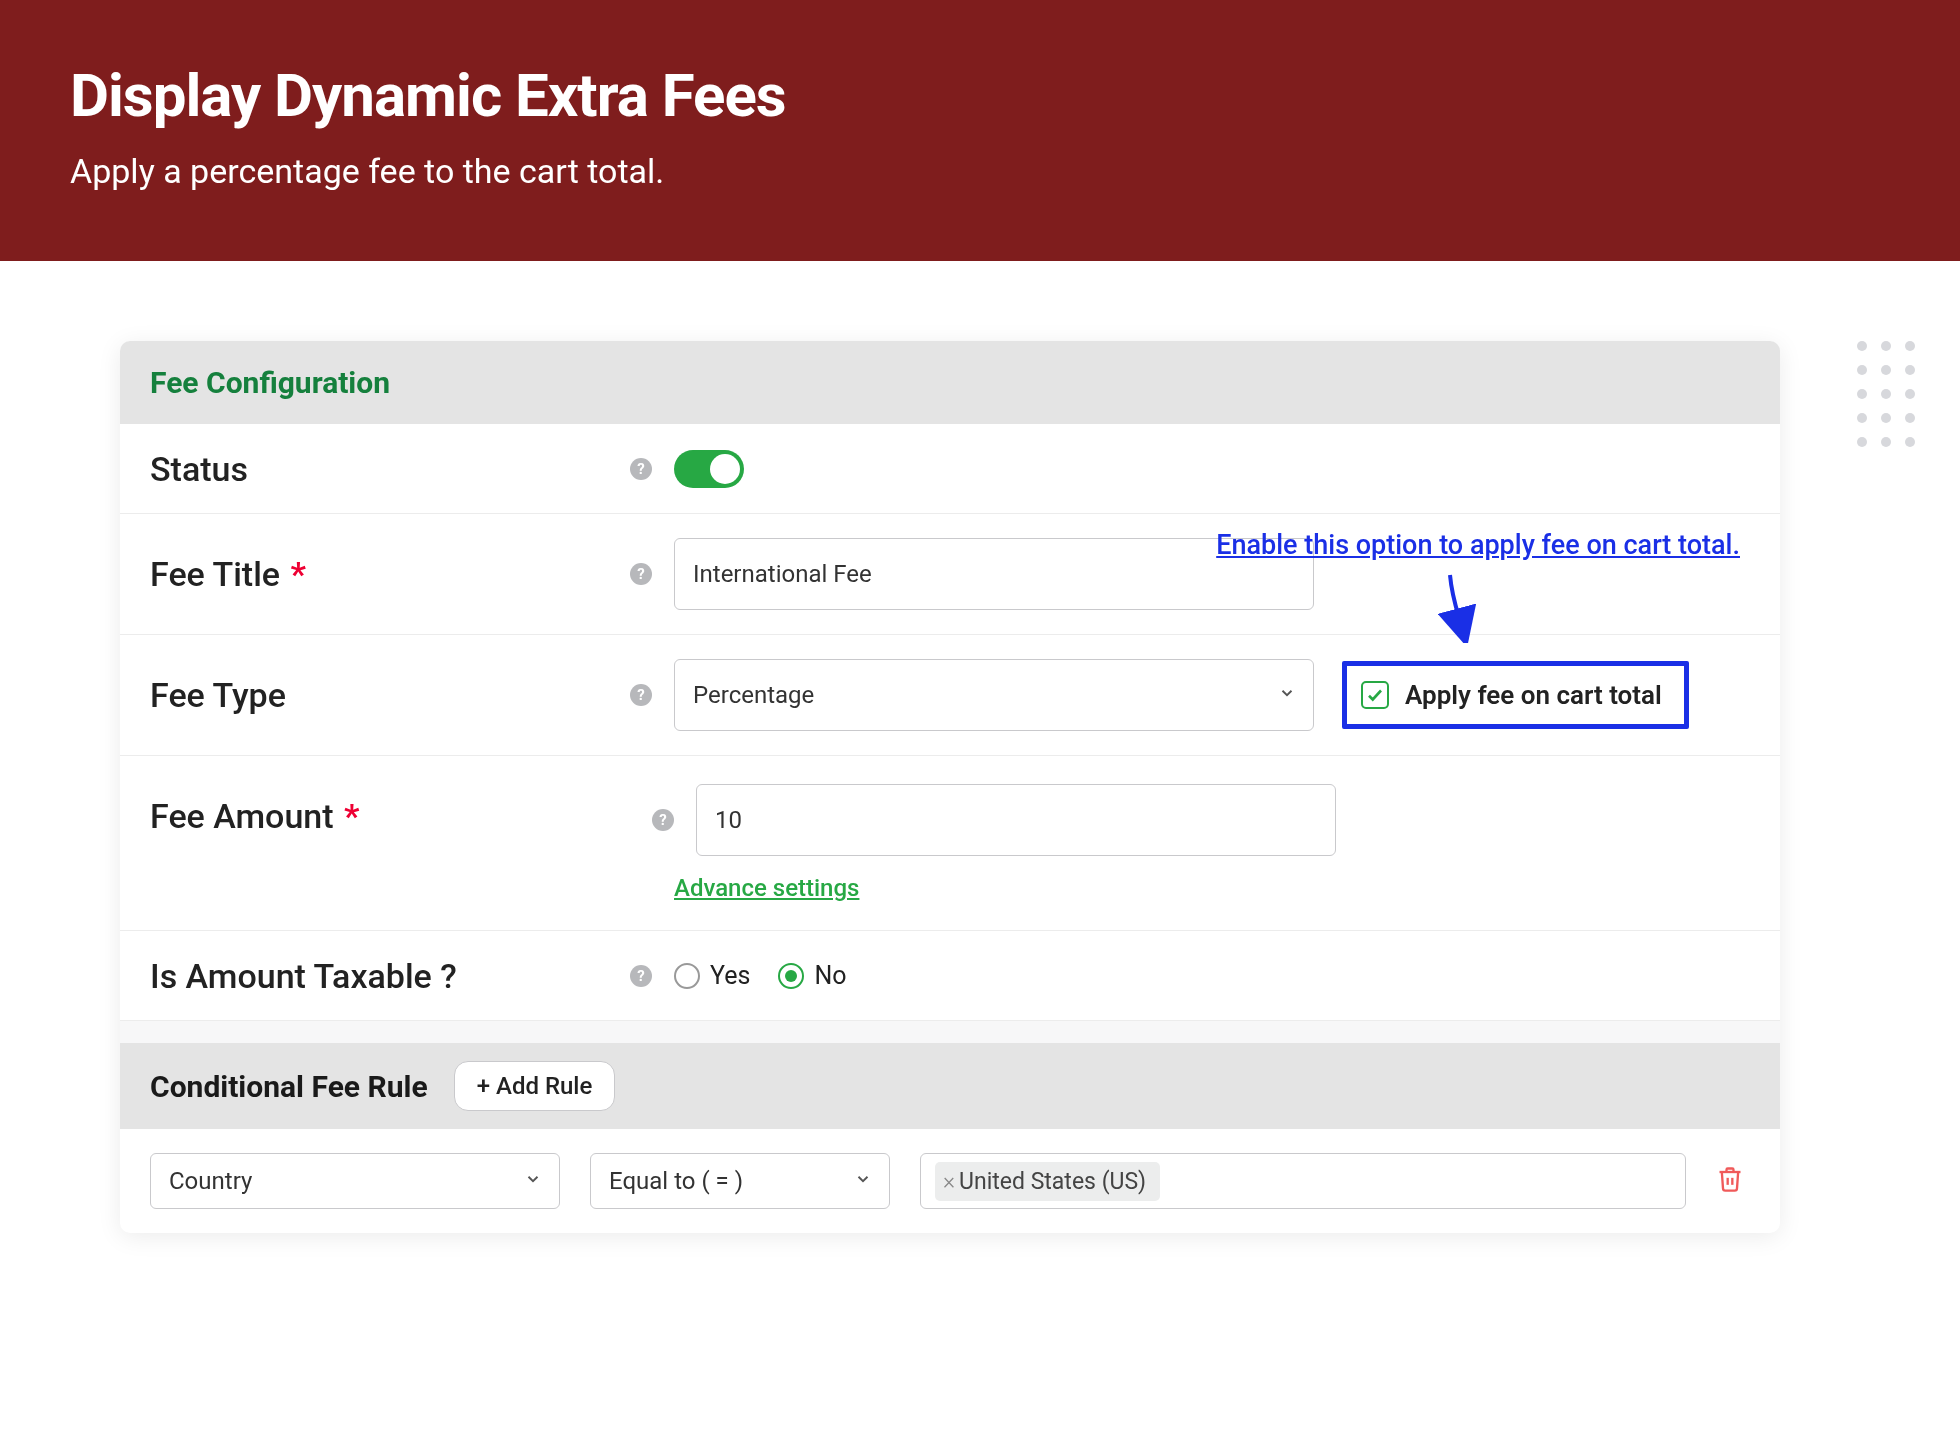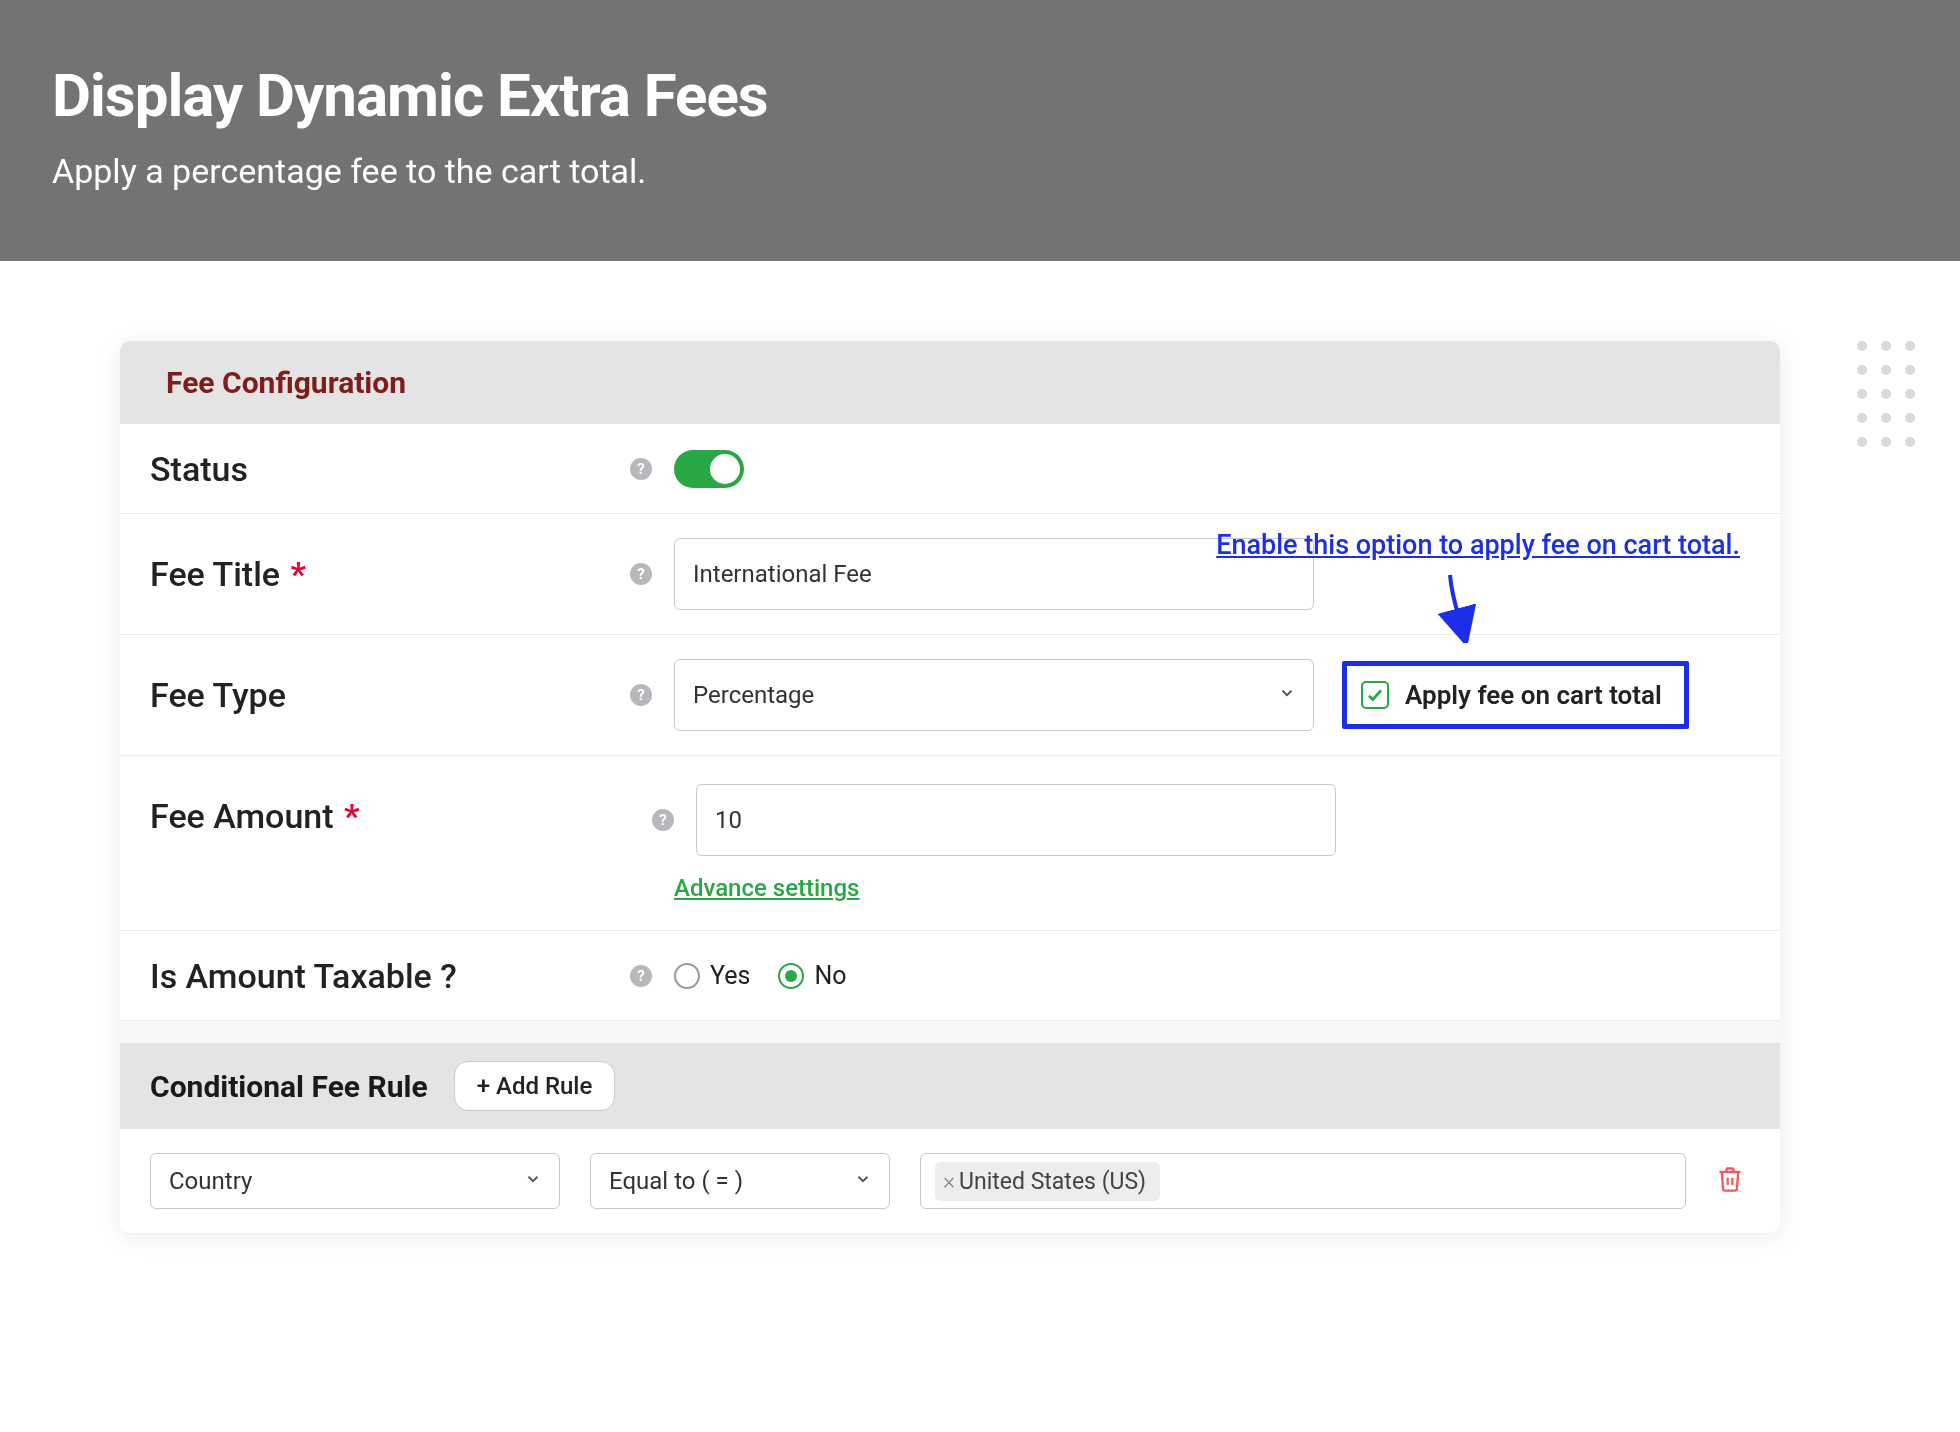--- a/index.html
+++ b/index.html
@@ -3,22 +3,22 @@
 <meta charset="utf-8">
 <style>
   * { box-sizing: border-box; margin: 0; padding: 0; }
   body {
     font-family: -apple-system, BlinkMacSystemFont, "Segoe UI", Roboto, Helvetica, Arial, sans-serif;
     background: #fff;
     width: 1960px;
     color: #1a1a1a;
   }
   .header {
-    background: #737373;
-    padding: 60px 52px 70px;
+    background: #7f1d1d;
+    padding: 60px 70px 70px;
     color: #fff;
   }
   .header h1 {
     font-size: 60px;
     font-weight: 700;
     letter-spacing: -1px;
     margin-bottom: 20px;
   }
   .header p {
     font-size: 34px;
@@ -44,24 +44,24 @@
     background: #fff;
     border-radius: 10px;
     box-shadow: 0 4px 25px rgba(0,0,0,0.08);
     overflow: visible;
     width: 1660px;
     position: relative;
   }
   .panel-header {
     background: #e4e4e4;
     border-radius: 10px 10px 0 0;
-    padding: 24px 46px;
+    padding: 24px 30px;
     font-size: 30px;
     font-weight: 700;
-    color: #7f1d1d;
+    color: #15803d;
     display:flex;
     align-items:center;
     gap: 30px;
   }
   .panel-row {
     display: flex;
     align-items: center;
     padding: 24px 30px;
     border-bottom: 1px solid #ececec;
     position: relative;

